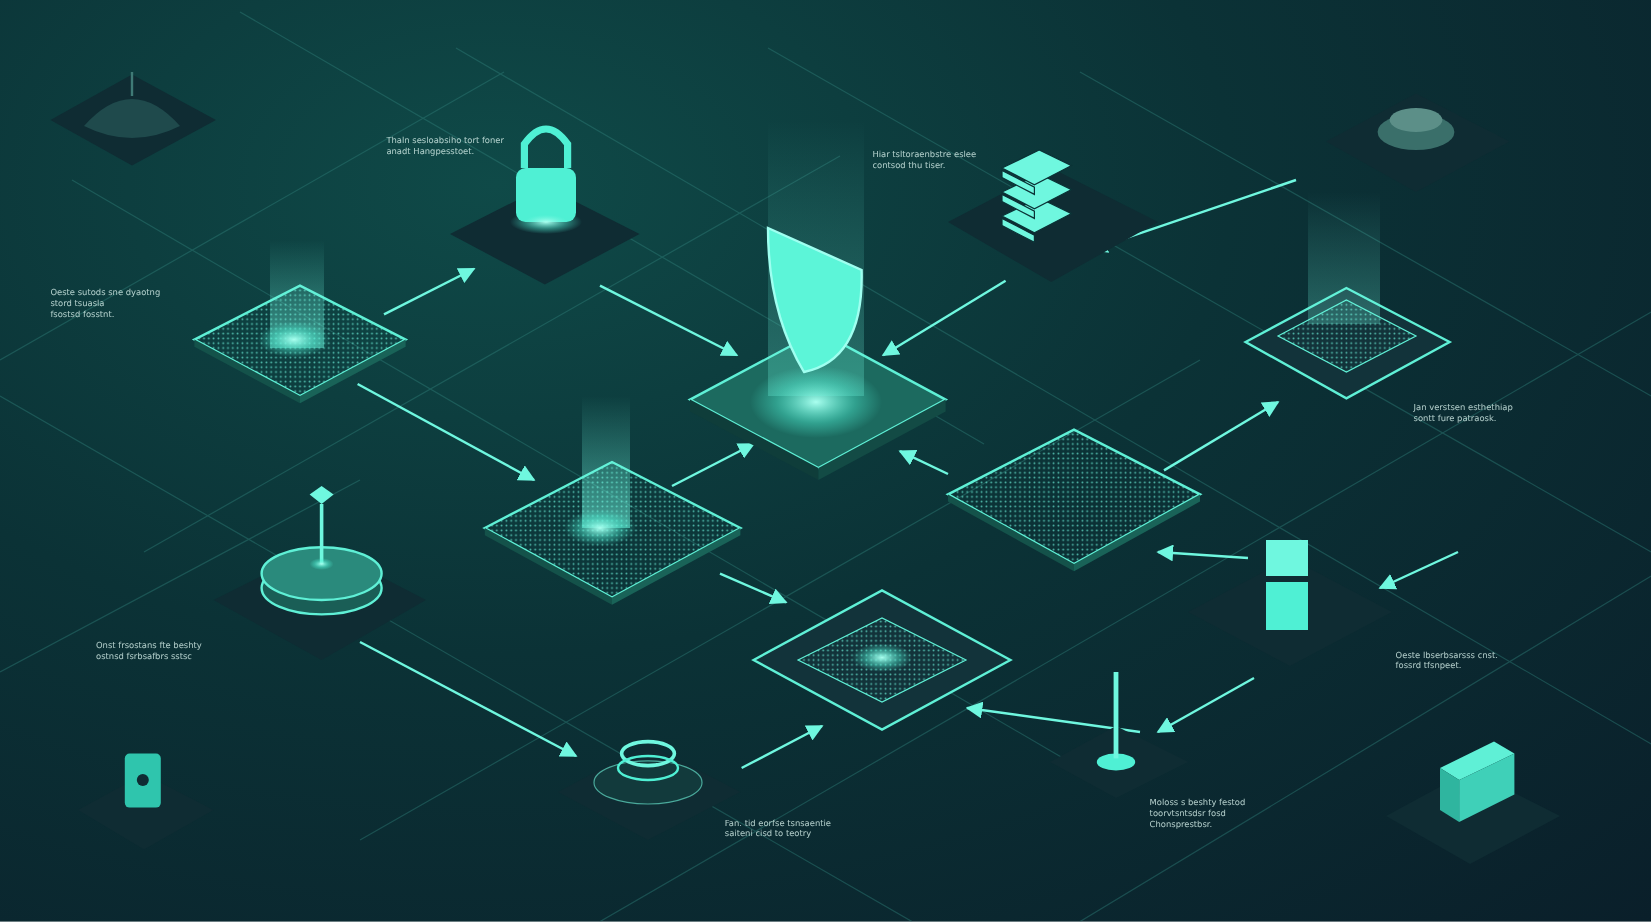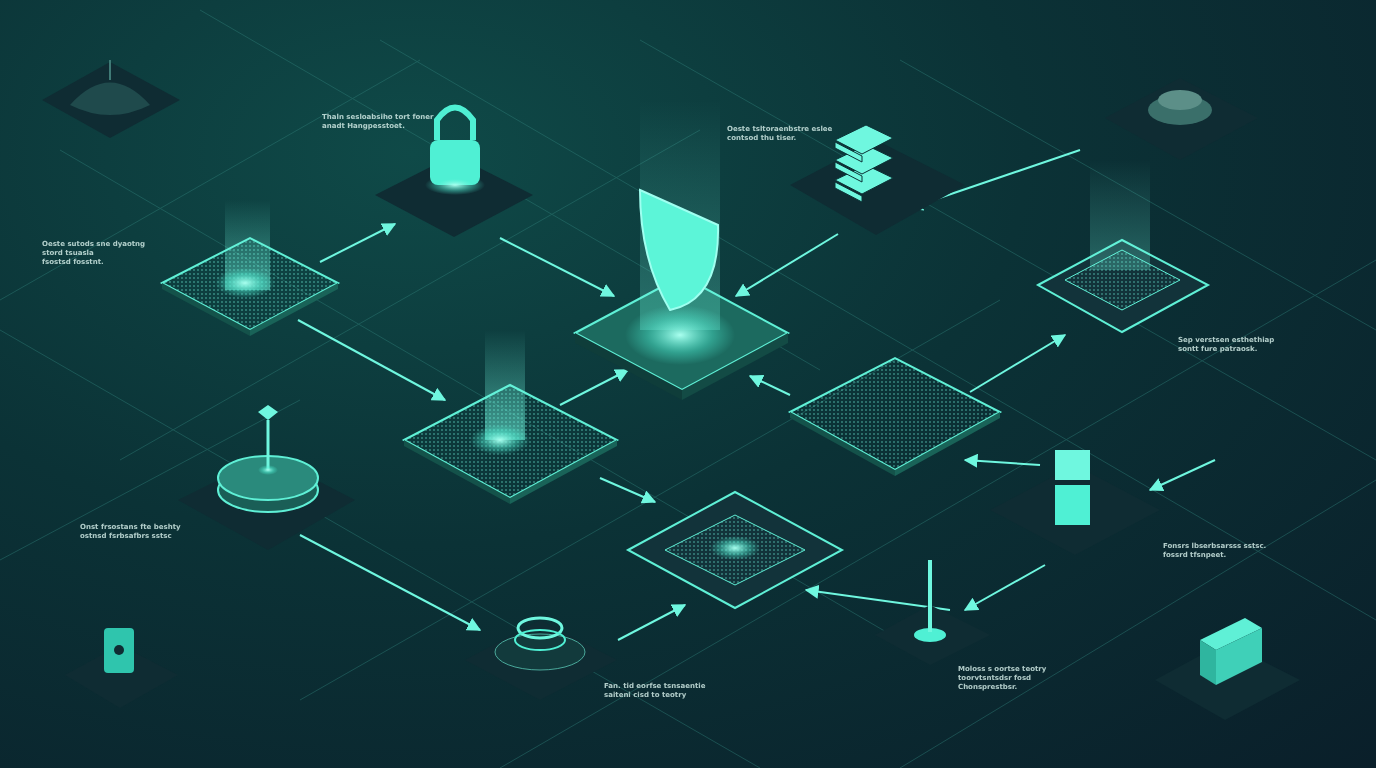--- a/index.html
+++ b/index.html
@@ -1,20 +1,20 @@
 <!DOCTYPE html>
 <html><head>
 <meta charset="utf-8">
 <style>
   html,body{margin:0;padding:0;}
   body{width:1376px;height:768px;overflow:hidden;position:relative;
     background:radial-gradient(ellipse at 30% 20%,#0f4a48 0%,#0b3236 45%,#0a1f2a 100%);
     font-family:"DejaVu Sans",sans-serif;}
   svg.scene{position:absolute;left:0;top:0;}
-  .label{position:absolute;color:#cfe9e4;font-size:7px;line-height:9px;font-weight:bold;white-space:pre;opacity:.85;}
+  .label{position:absolute;color:#cfe9e4;font-size:7px;line-height:9px;font-weight:normal;white-space:pre;opacity:.85;}
 </style>
 </head>
 <body>
 
 <svg class="scene" width="1376" height="768" viewBox="0 0 1376 768">
   <defs>
     <radialGradient id="glow" cx="50%" cy="50%" r="50%">
       <stop offset="0%" stop-color="#aaffef" stop-opacity="1"></stop>
       <stop offset="60%" stop-color="#4ff0d4" stop-opacity=".4"></stop>
       <stop offset="100%" stop-color="#4ff0d4" stop-opacity="0"></stop>
@@ -174,29 +174,29 @@
     <polygon points="1155,680 1225,642 1300,680 1225,720" fill="#0f2c33"></polygon>
     <polygon points="1200,640 1245,618 1262,628 1216,650" fill="#5ff0d6"></polygon>
     <polygon points="1200,640 1216,650 1216,685 1200,675" fill="#2fb59f"></polygon>
     <polygon points="1216,650 1262,628 1262,662 1216,685" fill="#3fd0b8"></polygon>
   </g>
 </svg>
 
 <div>
   <div class="label" style="left:322px;top:113px">Thaln sesloabsiho tort foner
 anadt Hangpesstoet.</div>
-  <div class="label" style="left:727px;top:125px">Oeste tsltoraenbstre eslee
+  <div class="label" style="left:727px;top:125px">Hiar tsltoraenbstre eslee
 contsod thu tiser.</div>
   <div class="label" style="left:42px;top:240px">Oeste sutods sne dyaotng
 stord tsuasla
 fsostsd fosstnt.</div>
-  <div class="label" style="left:1178px;top:336px">Sep verstsen esthethiap
+  <div class="label" style="left:1178px;top:336px">Jan verstsen esthethiap
 sontt fure patraosk.</div>
-  <div class="label" style="left:80px;top:523px">Onst frsostans fte beshty
+  <div class="label" style="left:80px;top:534px">Onst frsostans fte beshty
 ostnsd fsrbsafbrs sstsc</div>
-  <div class="label" style="left:1163px;top:542px">Fonsrs lbserbsarsss sstsc.
+  <div class="label" style="left:1163px;top:542px">Oeste lbserbsarsss cnst.
 fossrd tfsnpeet.</div>
-  <div class="label" style="left:958px;top:665px">Moloss s oortse teotry
+  <div class="label" style="left:958px;top:665px">Moloss s beshty festod
 toorvtsntsdsr fosd
 Chonsprestbsr.</div>
   <div class="label" style="left:604px;top:682px">Fan. tid eorfse tsnsaentie
 saiteni cisd to teotry</div>
 </div>
 
 </body></html>

